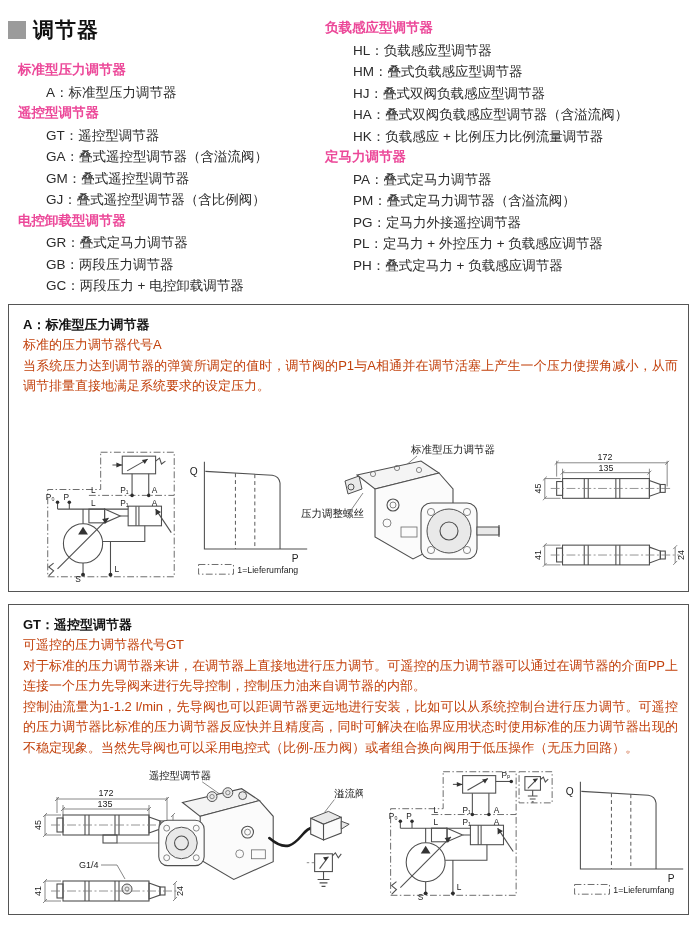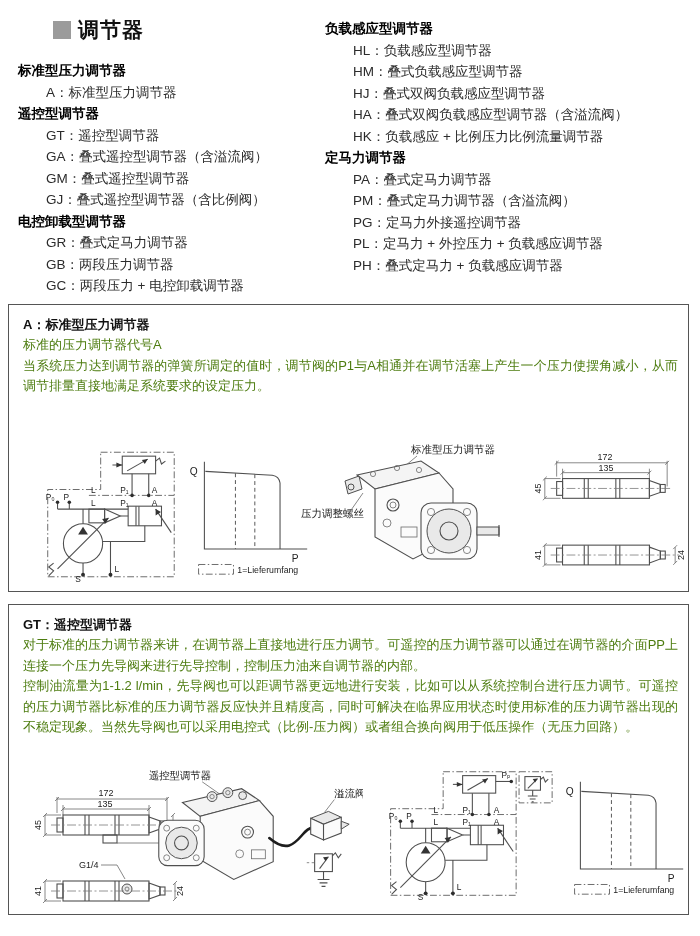--- a/index.html
+++ b/index.html
@@ -1,35 +1,35 @@
 <!DOCTYPE html>
 <html><head>
 <meta charset="utf-8">
 <style>
   html,body{margin:0;padding:0;background:#e8e8e8;}
   .page{position:relative;width:700px;height:936px;background:#ffffff;overflow:hidden;
         font-family:"Liberation Sans","DejaVu Sans",sans-serif;color:#222;}
   
-  .page-header{position:absolute;left:8px;top:16px;display:flex;align-items:center;margin-left:45px;}
+  .page-header{position:absolute;left:8px;top:16px;display:flex;align-items:center;}
   .title-square{width:18px;height:18px;background:#9b9b9b;display:inline-block;margin-right:7px;}
   .page-title{font-size:21px;font-weight:bold;color:#111;margin:0;letter-spacing:1px;}
   
   .index-col{position:absolute;font-size:13.5px;line-height:21.5px;color:#2b2b2b;}
   .index-left{left:18px;top:60px;width:300px;}
   .index-right{left:325px;top:18px;width:370px;}
   .idx-entry{white-space:nowrap;}
-  .idx-entry.header{font-weight:bold;color:#000000;}
+  .idx-entry.header{font-weight:bold;color:#ec4899;font-family:Liberation Mono, monospace;}
   .idx-entry.item{padding-left:28px;}
   
   .info-box{position:absolute;left:8px;width:681px;border:1.5px solid #555;background:#fff;box-sizing:border-box;}
   .box-a{top:304px;height:288px;}
   .box-gt{top:604px;height:311px;}
   .box-text{position:absolute;left:14px;top:9px;width:655px;}
   .box-title{font-size:13px;font-weight:bold;color:#111;line-height:21px;}
-  .box-line,.box-para{font-size:13px;color:#4d7c0f;line-height:20.5px;text-align:justify;}
+  .box-line,.box-para{font-size:13px;color:#c2410c;line-height:20.5px;text-align:justify;}
   
   .diag{position:absolute;}
   .ln{fill:none;stroke:#4f4f4f;stroke-width:1.1;}
   .lnthin{fill:none;stroke:#6a6a6a;stroke-width:0.8;}
   .dd{fill:none;stroke:#6a6a6a;stroke-width:1;stroke-dasharray:7 2.5 1.5 2.5;}
   .cl{fill:none;stroke:#7a7a7a;stroke-width:0.8;stroke-dasharray:9 2.5 2 2.5;}
   .dash{fill:none;stroke:#555;stroke-width:1;stroke-dasharray:4 3;}
   .solid{fill:#333;stroke:none;}
   .dot{fill:#2d2d2d;}
   .fill1{fill:#f4f4f4;stroke:#4f4f4f;stroke-width:1.1;}
@@ -256,20 +256,21 @@
       <path class="lnthin" d="M24 14 V34 M22 16 l4 -4 M22 36 l4 -4 M24 14 H40 M24 34 H40"></path>
       <text class="t9" text-anchor="middle" transform="rotate(-90 20 24)" x="20" y="24">41</text>
       <path class="lnthin" d="M156 16 V32 M154 18 l4 -4 M154 34 l4 -4"></path>
       <text class="t9" text-anchor="middle" transform="rotate(-90 165 24)" x="165" y="24">24</text>
     </svg>
   </section>
 
   <section class="info-box box-gt">
     <div class="box-text">
       <div class="box-title">GT：遥控型调节器</div>
+      <div class="box-line">可遥控的压力调节器代号GT</div>
       <div class="box-para">对于标准的压力调节器来讲，在调节器上直接地进行压力调节。可遥控的压力调节器可以通过在调节器的介面PP上连接一个压力先导阀来进行先导控制，控制压力油来自调节器的内部。</div>
       <div class="box-para">控制油流量为1-1.2 l/min，先导阀也可以距调节器更远地进行安装，比如可以从系统控制台进行压力调节。可遥控的压力调节器比标准的压力调节器反应快并且精度高，同时可解决在临界应用状态时使用标准的压力调节器出现的不稳定现象。当然先导阀也可以采用电控式（比例-压力阀）或者组合换向阀用于低压操作（无压力回路）。</div>
     </div>
 
     <svg class="diag" style="left:12px;top:178px;width:165px;height:90px" viewBox="0 0 165 90">
       <path class="lnthin" d="M36 14 V30 M146 14 V40 M36 16 H146 M34 18 l4 -4 M144 18 l4 -4"></path>
       <text class="t9" x="85" y="13" text-anchor="middle">172</text>
       <path class="lnthin" d="M42 22 V32 M128 22 V34 M42 26 H128 M40 28 l4 -4 M126 28 l4 -4"></path>
       <text class="t9" x="84" y="24" text-anchor="middle">135</text>
       <rect class="ln" x="42" y="32" width="86" height="20"></rect>

